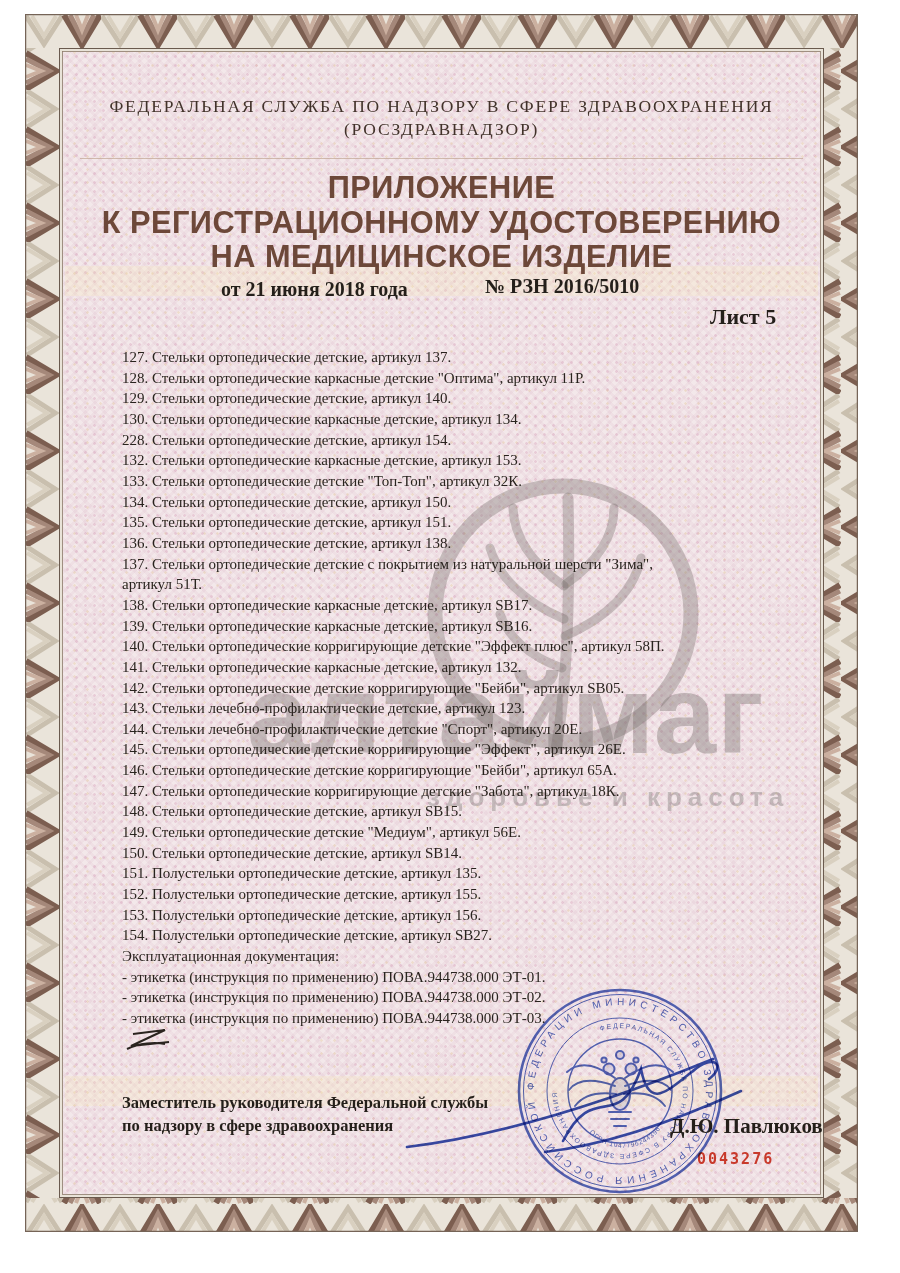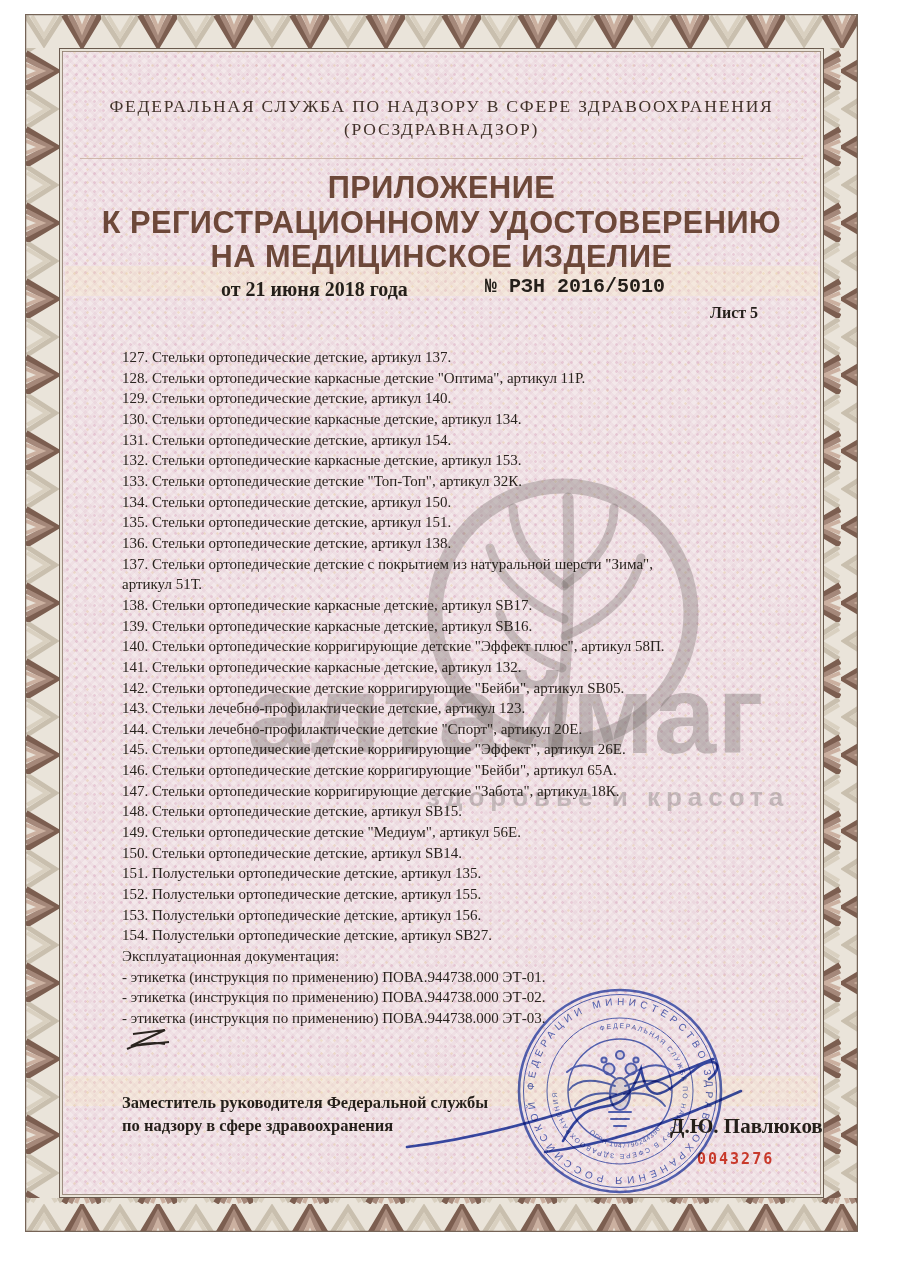--- a/index.html
+++ b/index.html
@@ -17,21 +17,21 @@
         background-size:9px 9px,13px 13px,auto,auto;
         background-position:0 0,5px 7px,0 0,0 0;}
   .band-tint{position:absolute;left:40px;right:40px;height:30px;background:rgba(248,233,170,0.20);}
   .abs{position:absolute;}
   .center{left:0;width:100%;text-align:center;}
   .agency{font-size:17.5px;letter-spacing:1.8px;color:#41322a;}
   .rule{height:1px;background:rgba(178,148,122,0.55);}
   .title{font-family:"Liberation Sans",sans-serif;font-weight:700;font-size:32px;
          color:#6d4839;transform:scaleX(0.96);letter-spacing:0.5px;}
   .dateline{font-weight:700;font-size:20px;color:#241f1a;}
-  .sheet{font-weight:700;font-size:16px;color:#241f1a;}
+  .sheet{font-weight:700;font-size:22px;color:#241f1a;}
   .list{width:702px;line-height:20.65px;font-size:15px;color:#29231e;}
   .line{white-space:pre-line;}
   .sign{font-weight:700;font-size:16.5px;color:#241f1a;line-height:23px;}
   .name{font-weight:700;font-size:21px;color:#241f1a;}
   .serial{font-family:"DejaVu Sans Mono",monospace;font-weight:700;font-size:15px;
           letter-spacing:2px;color:#c8392b;}
   .wm-brand{font-family:"Liberation Sans",sans-serif;font-weight:700;font-size:112px;
             color:rgba(122,116,113,0.40);letter-spacing:1px;}
   .wm-tagline{font-family:"Liberation Sans",sans-serif;font-weight:700;font-size:26px;
             color:rgba(122,116,113,0.38);letter-spacing:6px;}
@@ -107,29 +107,29 @@
 
     <div class="abs center agency" style="top:82px;z-index:2;">ФЕДЕРАЛЬНАЯ СЛУЖБА ПО НАДЗОРУ В СФЕРЕ ЗДРАВООХРАНЕНИЯ</div>
     <div class="abs center agency" style="top:105px;z-index:2;">(РОСЗДРАВНАДЗОР)</div>
     <div class="abs rule" style="left:55px;right:55px;top:144px;z-index:2;"></div>
 
     <div class="abs center title" style="top:155px;z-index:2;">ПРИЛОЖЕНИЕ</div>
     <div class="abs center title" style="top:190px;z-index:2;">К РЕГИСТРАЦИОННОМУ УДОСТОВЕРЕНИЮ</div>
     <div class="abs center title" style="top:224px;z-index:2;">НА МЕДИЦИНСКОЕ ИЗДЕЛИЕ</div>
 
     <div class="abs dateline" style="left:196px;top:264px;z-index:2;">от 21 июня 2018 года</div>
-    <div class="abs dateline" style="left:460px;top:261px;z-index:2;font-family:Liberation Mono, monospace;">№  РЗН 2016/5010</div>
+    <div class="abs dateline" style="left:460px;top:261px;z-index:2;">№  РЗН 2016/5010</div>
     <div class="abs sheet" style="left:685px;top:290px;z-index:2;">Лист 5</div>
 
     <div class="abs list" style="left:97px;top:333px;z-index:2;">
         <div class="line">127. Стельки ортопедические детские, артикул 137.</div>
         <div class="line">128. Стельки ортопедические каркасные детские "Оптима", артикул 11Р.</div>
         <div class="line">129. Стельки ортопедические детские, артикул 140.</div>
         <div class="line">130. Стельки ортопедические каркасные детские, артикул 134.</div>
-        <div class="line">131. Стельки ортопедические детские, артикул 154.</div>
+        <div class="line">228. Стельки ортопедические детские, артикул 154.</div>
         <div class="line">132. Стельки ортопедические каркасные детские, артикул 153.</div>
         <div class="line">133. Стельки ортопедические детские "Топ-Топ", артикул 32К.</div>
         <div class="line">134. Стельки ортопедические детские, артикул 150.</div>
         <div class="line">135. Стельки ортопедические детские, артикул 151.</div>
         <div class="line">136. Стельки ортопедические детские, артикул 138.</div>
         <div class="line">137. Стельки ортопедические детские с покрытием из натуральной шерсти "Зима",
 артикул 51Т.</div>
         <div class="line">138. Стельки ортопедические каркасные детские, артикул SB17.</div>
         <div class="line">139. Стельки ортопедические каркасные детские, артикул SB16.</div>
         <div class="line">140. Стельки ортопедические корригирующие детские "Эффект плюс", артикул 58П.</div>

